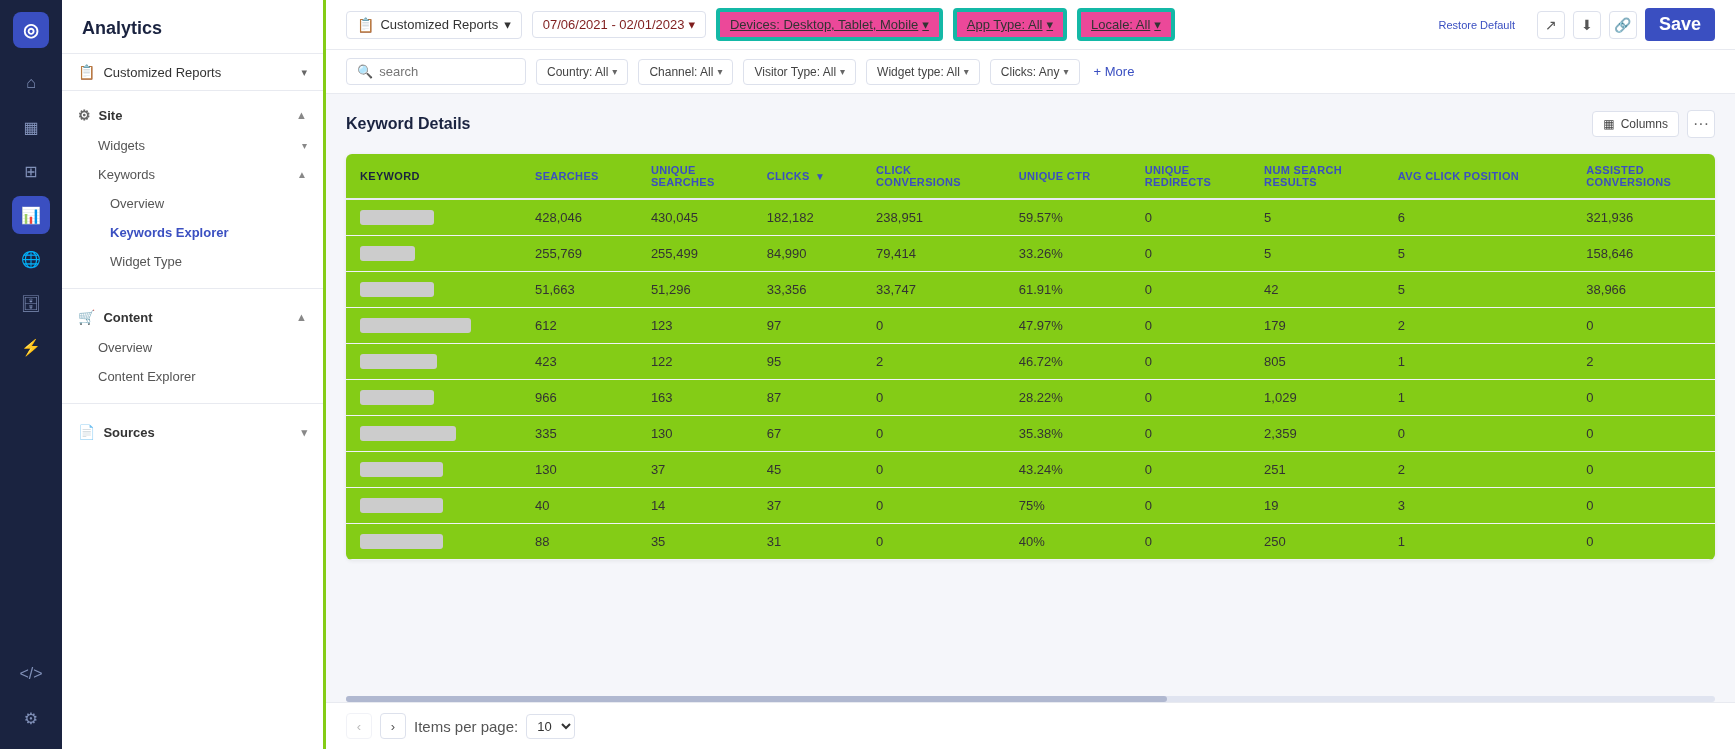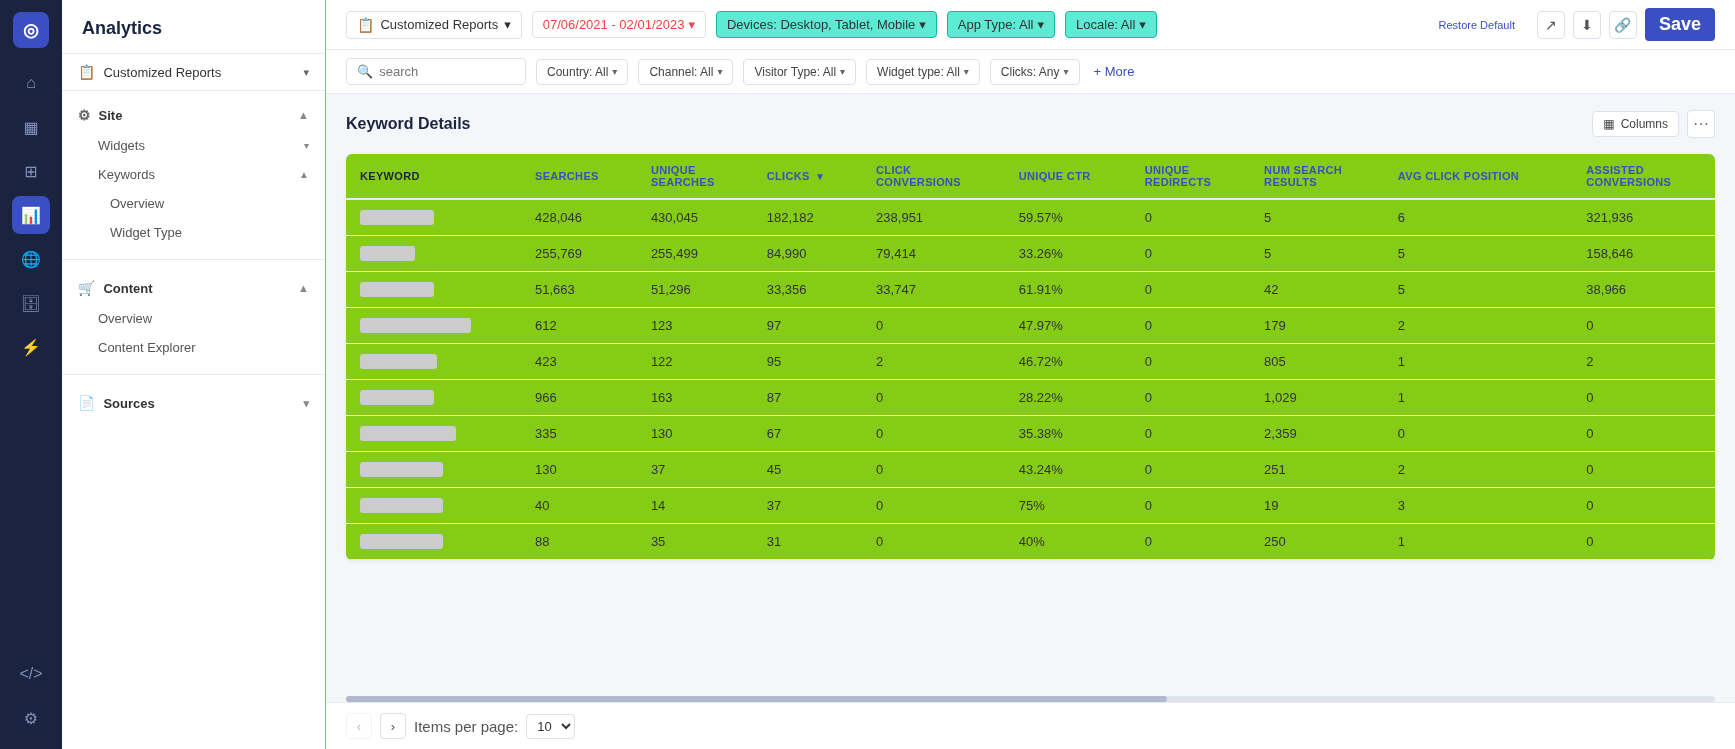--- a/index.html
+++ b/index.html
@@ -32,21 +32,21 @@
       font-size: 16px;
       cursor: pointer;
     }
     .icon-nav .nav-icon.active { background: #3a4fc1; color: #fff; }
     .icon-nav .spacer { flex: 1; }
 
     
     .sidebar {
       width: 264px;
       background: #fff;
-      border-right: 1px solid #84cc16;
+      border-right: 3px solid #84cc16;
       display: flex;
       flex-direction: column;
       flex-shrink: 0;
       overflow-y: auto;
     }
     .sidebar-header {
       padding: 18px 20px 14px;
       border-bottom: 1px solid #e8eaf0;
     }
     .sidebar-header h2 {
@@ -134,34 +134,34 @@
       color: #333;
       background: #fff;
       cursor: pointer;
     }
     .topbar-report-select .icon { color: #666; font-size: 14px; }
     .topbar-date {
       border: 1px solid #dde1ec;
       border-radius: 4px;
       padding: 5px 10px;
       font-size: 13px;
-      color: #ef4444;
+      color: #7f1d1d;
       background: #fff;
       cursor: pointer;
       display: flex; align-items: flex-end; gap: 4px;
     }
     .topbar-filter {
-      border: 1px solid #14b8a6;
+      border: 4px solid #14b8a6;
       border-radius: 4px;
       padding: 5px 10px;
       font-size: 13px;
       color: #333;
-      background: #5eead4;
-      cursor: pointer;
-      display: flex; align-items: center; gap: 4px;
+      background: #ec4899;
+      cursor: pointer;
+      display: flex; align-items: center; gap: 4px; text-decoration: underline;
     }
     .topbar-spacer { flex: 1; }
     .topbar-restore {
       color: #3a4fc1;
       font-size: 11px;
       cursor: pointer;
       font-weight: 500;
     }
     .topbar-actions {
       display: flex;
@@ -404,20 +404,23 @@
     <div class="sidebar-item">
       <span>Widgets</span>
       <span style="margin-left:auto;font-size:10px;color:#888;">▾</span>
     </div>
     <div class="sidebar-item">
       <span>Keywords</span>
       <span style="margin-left:auto;font-size:10px;color:#888;">▲</span>
     </div>
     <div class="sidebar-sub-item">
       <span>Overview</span>
+    </div>
+    <div class="sidebar-sub-item active">
+      <span>Keywords Explorer</span>
     </div>
     <div class="sidebar-sub-item">
       <span>Widget Type</span>
     </div>
   </div>
 
   <div class="sidebar-divider"></div>
 
   <div class="sidebar-section">
     <div class="sidebar-section-header">

